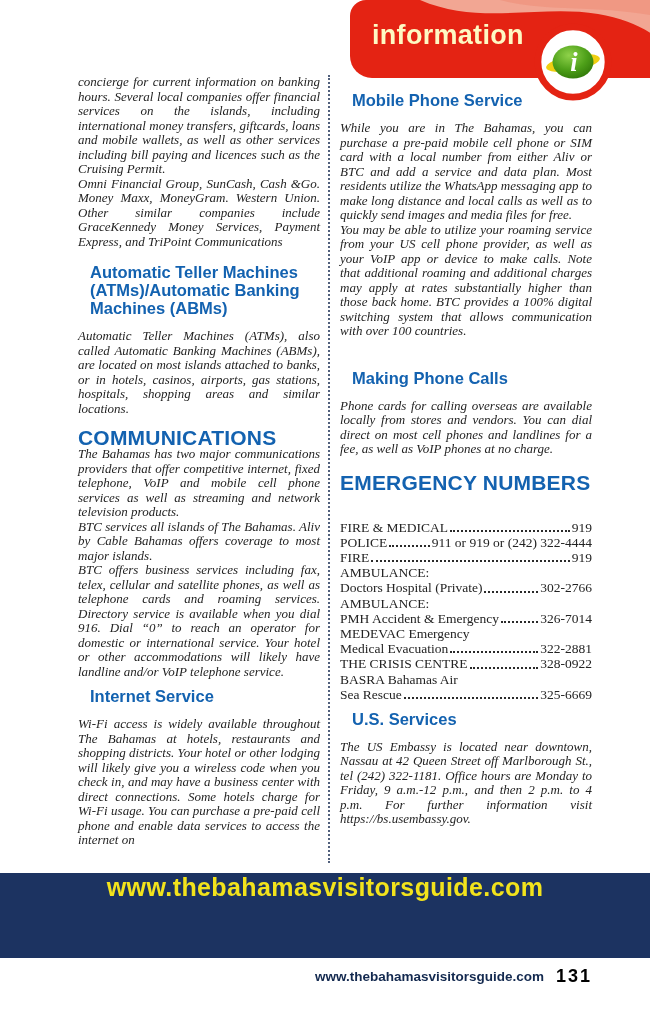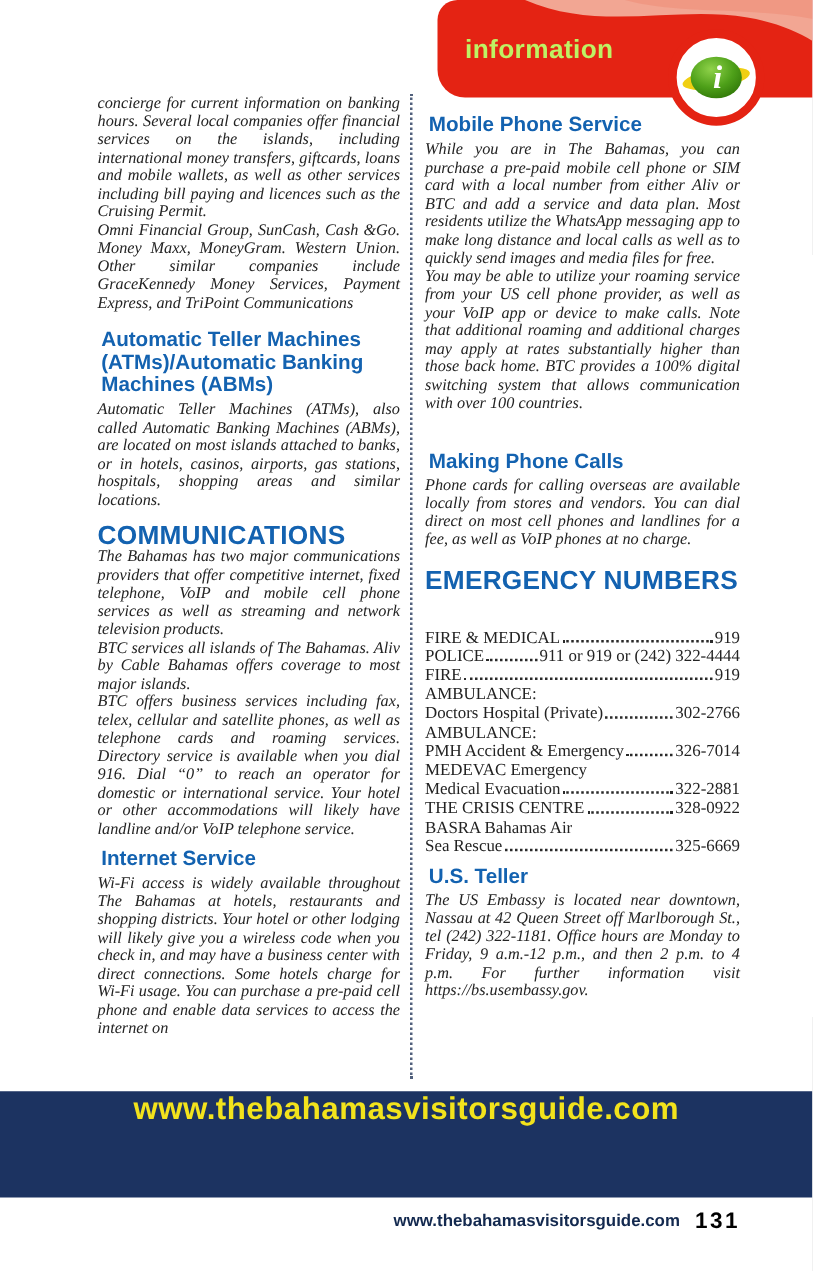--- a/index.html
+++ b/index.html
@@ -9,23 +9,23 @@
     font-family:"Liberation Serif", serif; color:#232323;
   }
 
   
   .header-band {
     position:absolute; top:0; left:350px; width:330px; height:78px;
     background:#e42313; border-radius:16px 0 0 22px; overflow:hidden;
   }
   .header-band svg.wave { position:absolute; top:0; left:0; }
   .header-title {
-    position:absolute; top:28px; left:22px;
-    font-family:"Liberation Sans", sans-serif; font-weight:bold;
-    font-size:21px; color:#bef264; letter-spacing:0.3px;
+    position:absolute; top:20px; left:22px;
+    font-family:"Liberation Sans", sans-serif; font-weight:bold;
+    font-size:27px; color:#fef9c3; letter-spacing:0.3px;
   }
   .badge { position:absolute; top:23px; left:534px; width:78px; height:78px; z-index:5; }
 
   
   .content {
     position:absolute; top:72px; left:78px; width:514px;
     display:flex;
   }
   .col { box-sizing:border-box; padding-top:3px; }
   .col-left  { width:252px; padding-right:10px; }
@@ -33,21 +33,21 @@
   .column-divider {
     position:absolute; top:75px; left:328px; width:0; height:788px;
     border-left:2px dotted #51607c;
   }
 
   .body-p {
     font-size:13px; line-height:14.5px; text-align:justify; margin:0;font-style:italic;
   }
   .h-small {
     font-family:"Liberation Sans", sans-serif; font-weight:bold;
-    color:#1362b0; font-size:16.5px; line-height:18px; margin:3px;
+    color:#1362b0; font-size:16.5px; line-height:18px; margin:12px;
   }
   .h-large {
     font-family:"Liberation Sans", sans-serif; font-weight:bold;
     color:#1362b0; font-size:21px; line-height:19px; letter-spacing:0.2px; margin:0;
   }
   .mt14{margin-top:14px;} .mt12{margin-top:12px;} .mt8{margin-top:8px;}
   .mt16{margin-top:16px;} .mt30{margin-top:30px;}
 
   .badge-spacer { float:right; width:64px; height:32px; }
 
@@ -195,21 +195,21 @@
         <div class="num-row plain">
             <span class="num-label">BASRA Bahamas Air</span>
           </div>
         <div class="num-row">
             <span class="num-label">Sea Rescue</span>
             <span class="num-leader"></span>
             <span class="num-val">325-6669</span>
           </div>
       </div>
 
-      <h3 class="h-small mt8">U.S. Teller</h3>
+      <h3 class="h-small mt8">U.S. Services</h3>
       <p class="body-p">The US Embassy is located near downtown, Nassau at 42 Queen Street off Marlborough St., tel (242) 322-1181. Office hours are Monday to Friday, 9 a.m.-12 p.m., and then 2 p.m. to 4 p.m. For further information visit https://bs.usembassy.gov.</p>
     </div>
   </div>
 
   <div class="footer-band">
     <div class="footer-url">www.thebahamasvisitorsguide.com</div>
   </div>
 
   <div class="page-footer">
     <span class="footer-site">www.thebahamasvisitorsguide.com</span>

